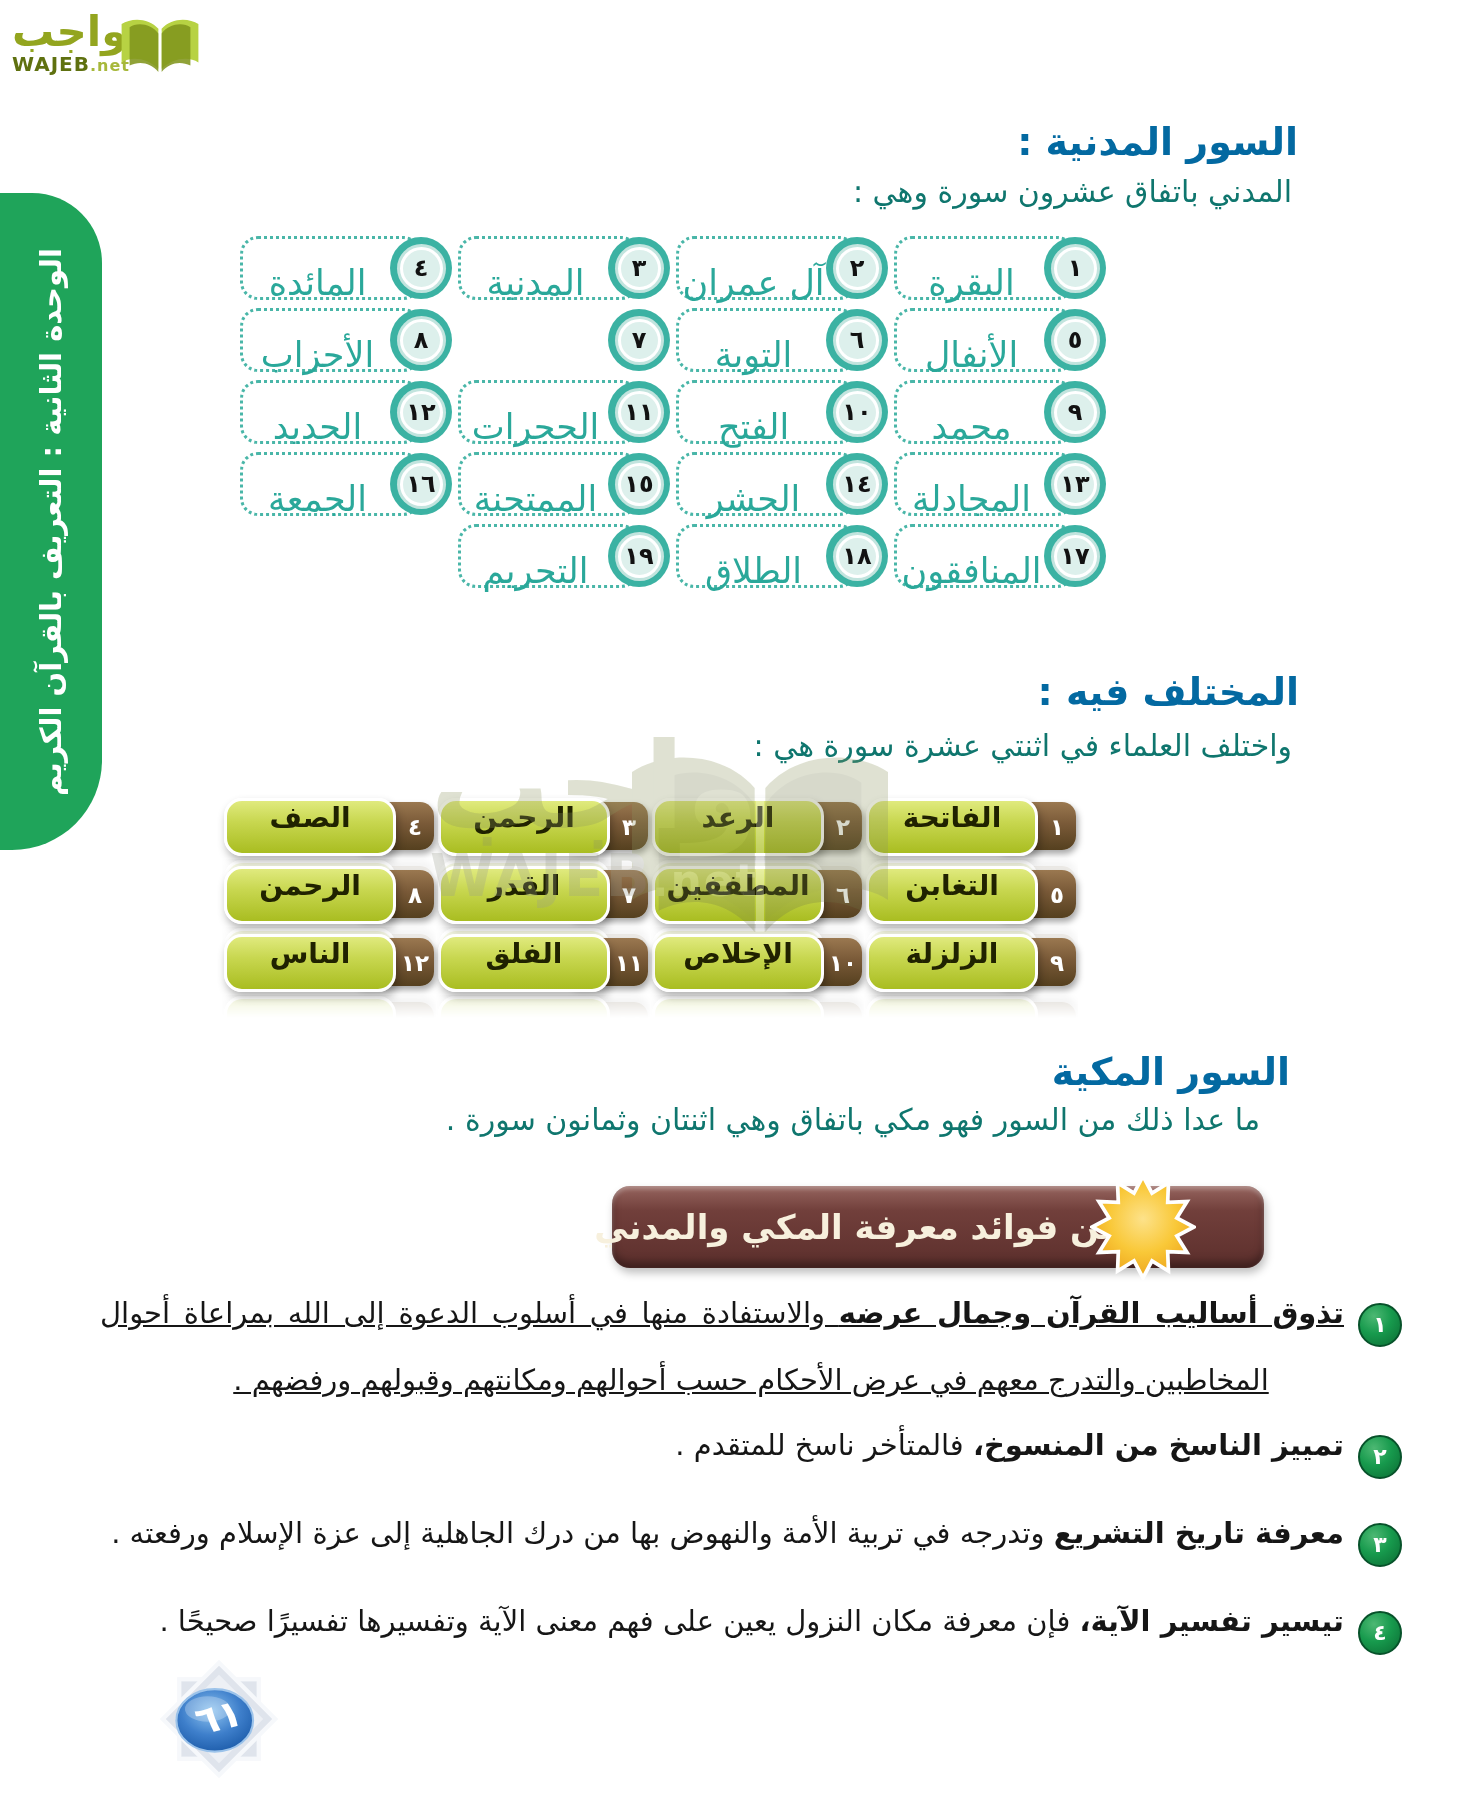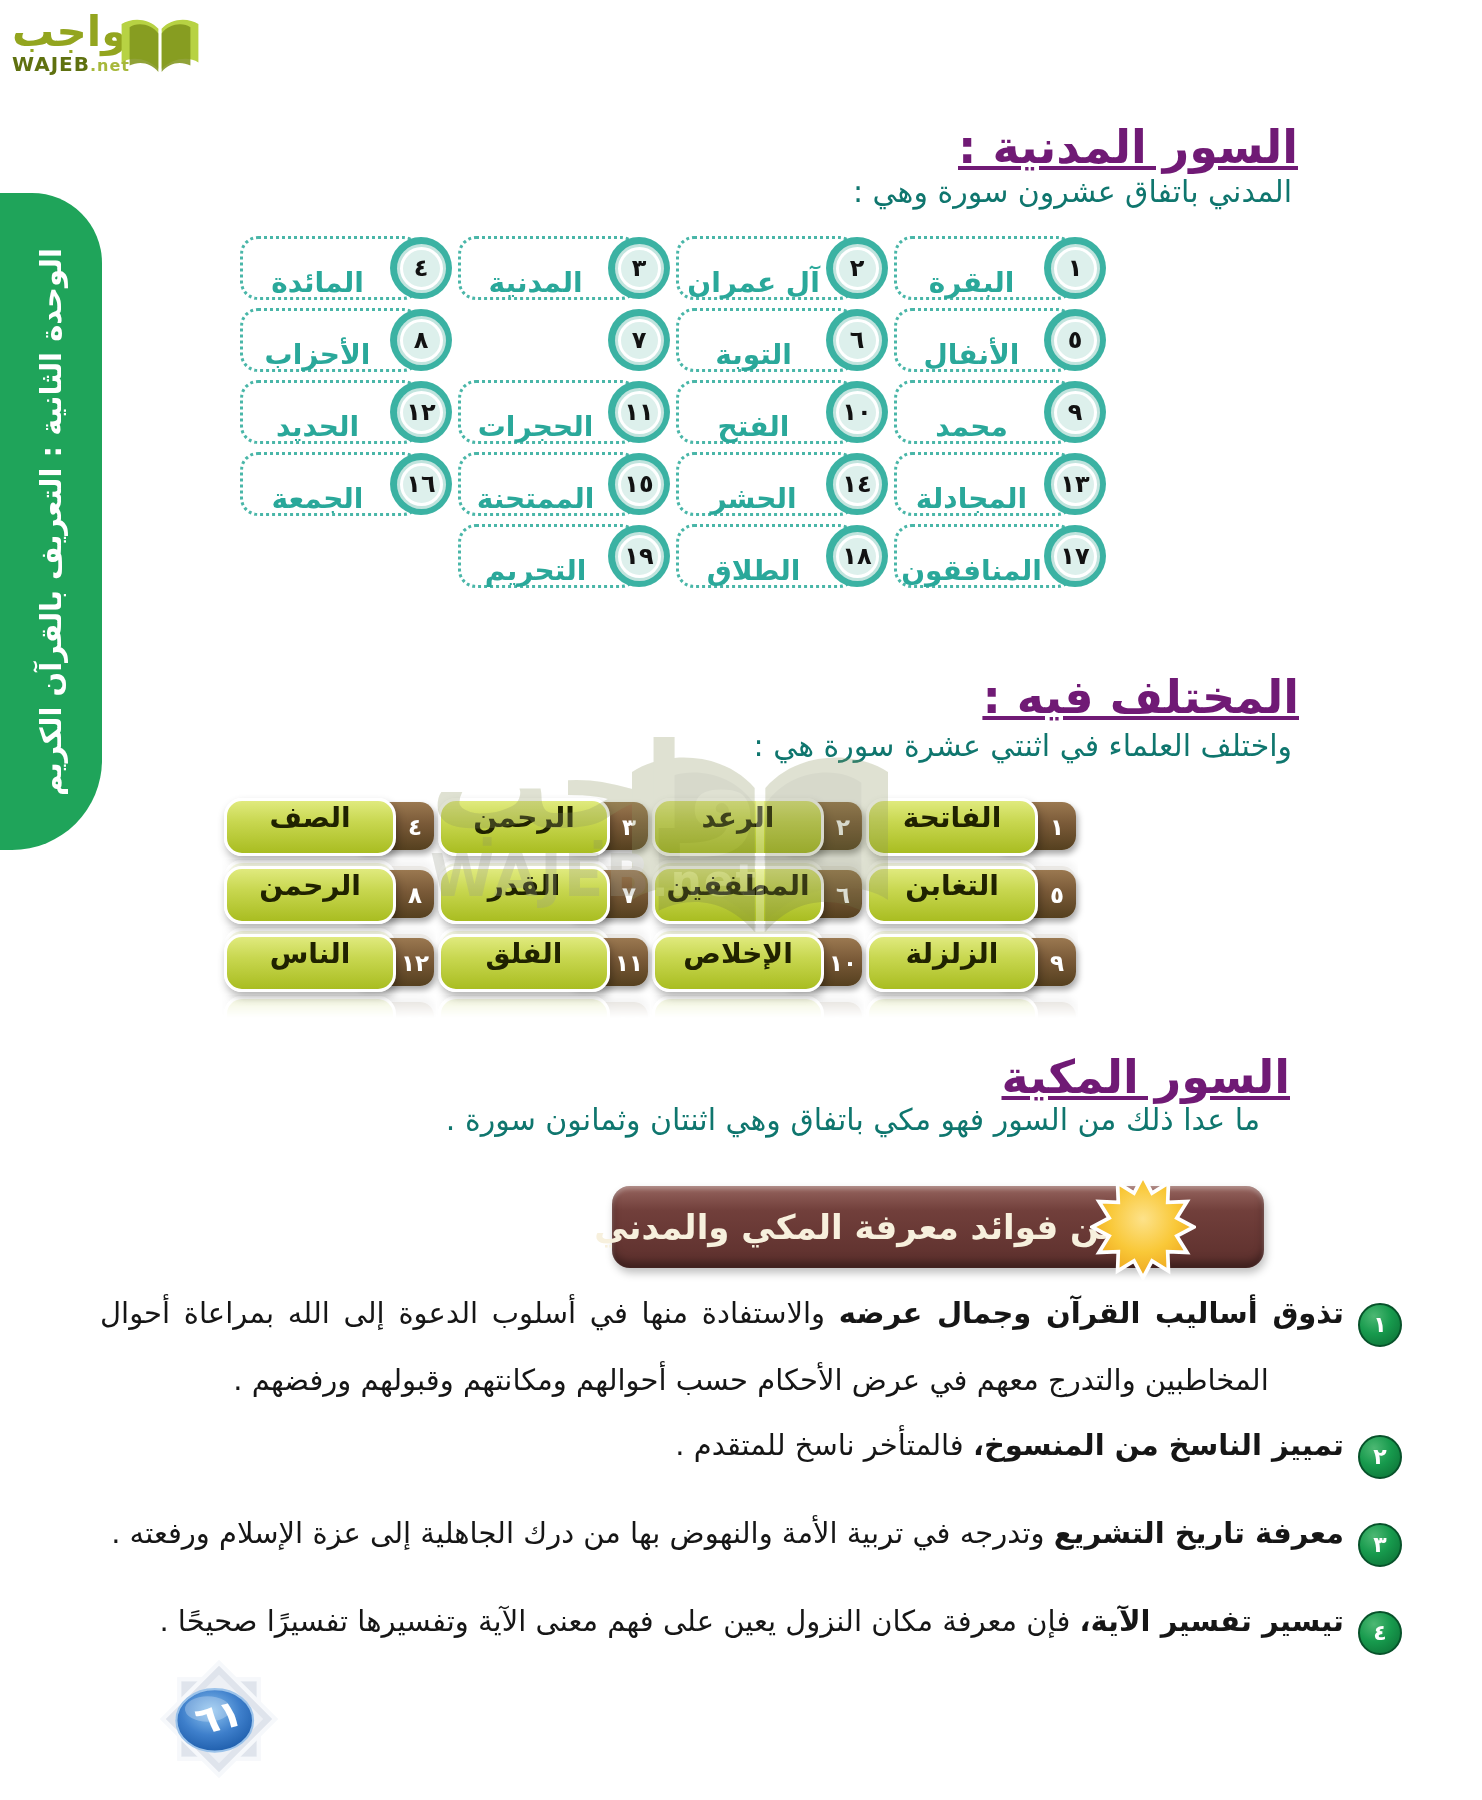--- a/index.html
+++ b/index.html
@@ -19,35 +19,35 @@
     position:absolute;left:0;top:193px;width:102px;height:657px;
     background:#1fa45a;border-radius:0 70px 90px 0;
   }
   .sidebar-title{
     position:absolute;top:50%;left:50%;
     transform:translate(-50%,-50%) rotate(-90deg);
     white-space:nowrap;direction:rtl;color:#ffffff;
     font-size:29px;font-weight:bold;letter-spacing:1px;
   }
   
-  .h-black{position:absolute;direction:rtl;font-weight:bold;color:#701a75;font-size:46px;text-decoration:underline;}
+  .h-black{position:absolute;direction:rtl;font-weight:bold;color:#0369a1;font-size:38px;}
   .p-black{position:absolute;direction:rtl;color:#0f766e;font-size:30px;}
   
   .madani-grid{
     position:absolute;top:232px;right:376px;width:872px;
     display:grid;grid-template-columns:repeat(4,218px);grid-auto-rows:72px;direction:rtl;
   }
   .surah-cell{position:relative;}
   .surah-box{
     position:absolute;top:4px;bottom:4px;right:31px;left:6px;
     border:3px dotted #49b6a8;border-radius:18px;
     display:flex;align-items:center;justify-content:center;
     padding-right:26px;
   }
-  .surah-name{color:#2aa89a;font-weight:bold;font-size:28px;white-space:nowrap;margin-top:29px;}
+  .surah-name{color:#2aa89a;font-weight:normal;font-size:35px;white-space:nowrap;margin-top:29px;}
   .ncirc{
     position:absolute;right:0;top:5px;width:62px;height:62px;border-radius:50%;
     background:#3bb2a3;display:flex;align-items:center;justify-content:center;z-index:2;
   }
   .ncirc-mid{width:49px;height:49px;border-radius:50%;background:#c2e4de;display:flex;align-items:center;justify-content:center;}
   .ncirc-in{
     width:37px;height:37px;border-radius:50%;background:#ddf0ec;border:3px solid #ffffff;
     display:flex;align-items:center;justify-content:center;
     color:#121212;font-weight:bold;font-size:24px;
   }
@@ -92,21 +92,21 @@
     position:absolute;left:30px;right:190px;top:0;height:82px;direction:rtl;
     display:flex;align-items:center;justify-content:center;
     color:#f7f0dd;font-weight:bold;font-size:34px;white-space:nowrap;
   }
   .starburst{position:absolute;right:68px;top:-12px;width:106px;height:106px;z-index:2;}
   
   .point{
     position:absolute;right:80px;left:100px;direction:rtl;
     color:#161616;font-size:29px;line-height:66px;text-align:justify;
   }
-  .point.center-last{text-align-last:center;}
+  .point.center-last{text-align-last:center;text-decoration:underline;}
   .pt-circle{
     display:inline-flex;width:40px;height:40px;border-radius:50%;
     background:radial-gradient(circle at 35% 28%,#4db873 0%,#179a4d 45%,#0b6b33 100%);
     border:2px solid #07522a;
     align-items:center;justify-content:center;color:#ffffff;font-weight:bold;font-size:22px;
     margin-left:14px;vertical-align:-9px;
   }
   .pt-bold{font-weight:bold;}
   
   .page-badge{position:absolute;left:148px;top:1648px;width:142px;height:142px;}

